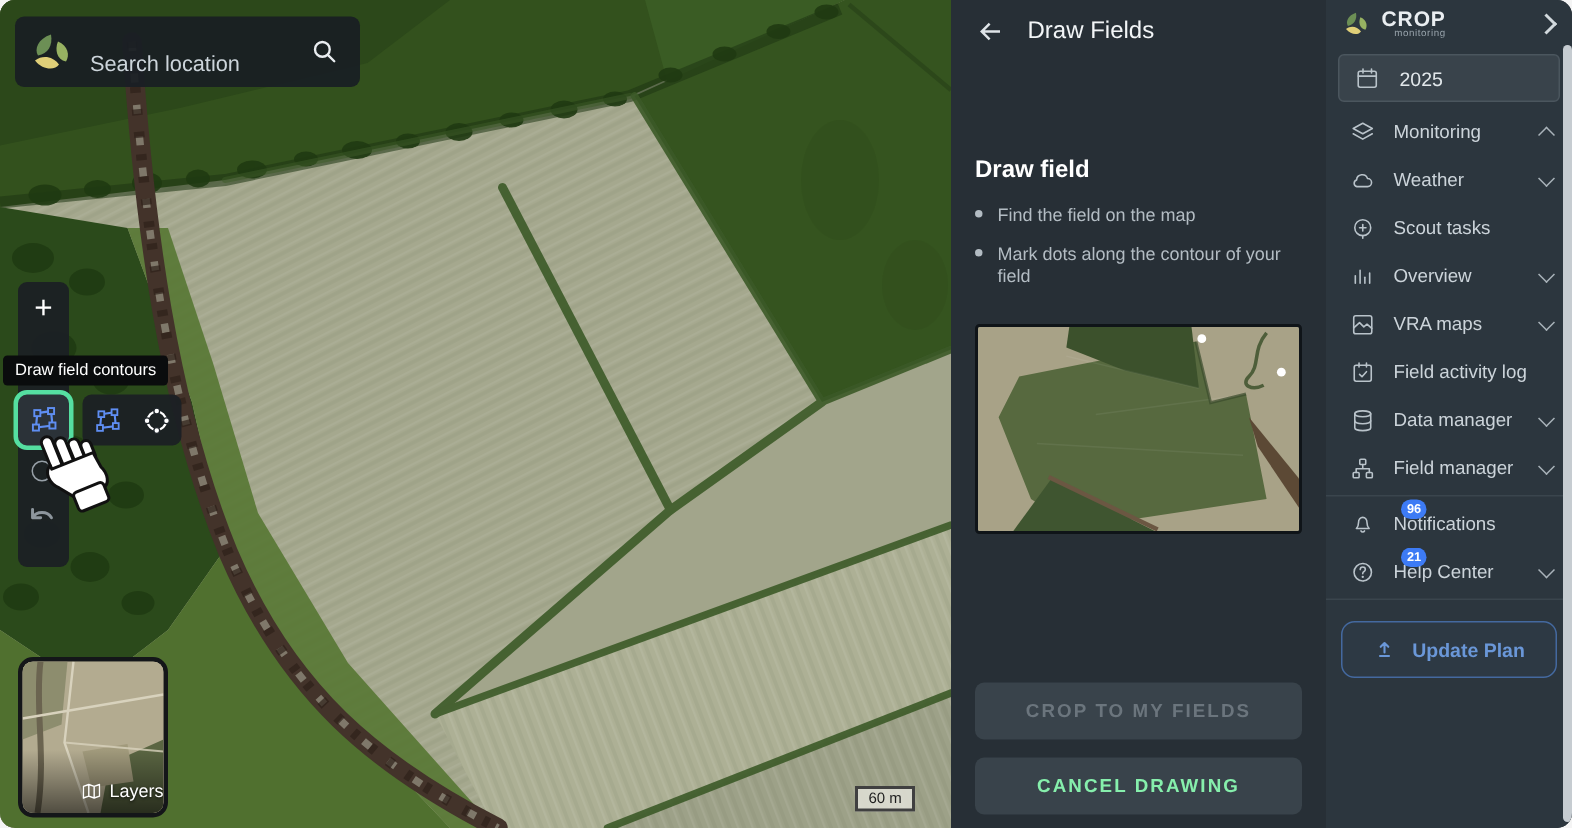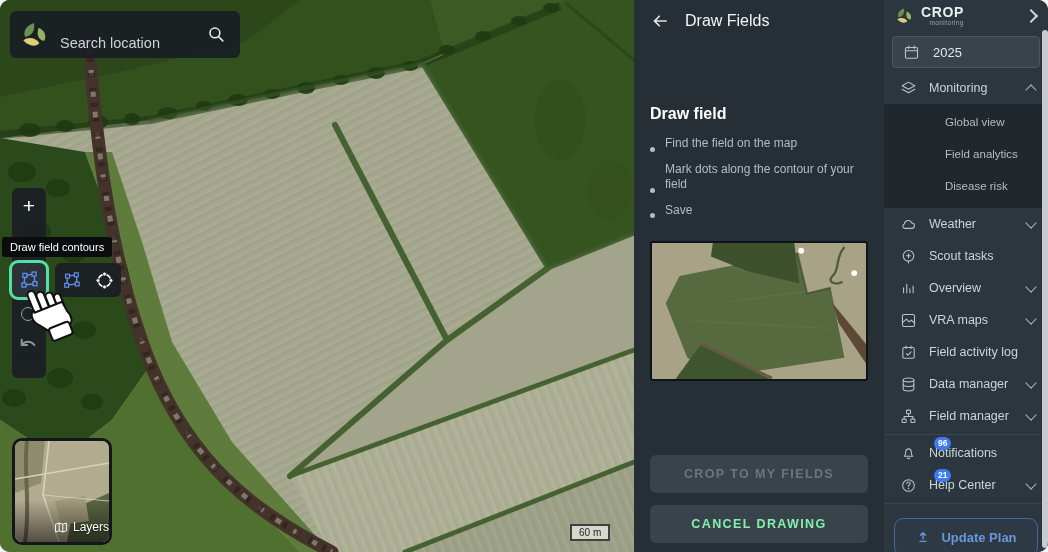--- a/index.html
+++ b/index.html
@@ -39,21 +39,21 @@
     font-size:10px;color:#1d1d1d;}
 
   
   .panel{position:absolute;left:634px;top:0;width:250px;height:552px;background:#272f36;display:flex;
     flex-direction:column;box-sizing:border-box;}
   .p-header{display:flex;align-items:center;gap:15px;padding:11px 16px 8px;color:#fff;}
   .p-title{font-size:16px;color:#f2f5f7;}
   .backbtn{display:flex;align-items:center;cursor:pointer;}
   .p-section{margin:66px 16px 0;}
   .p-h{font-size:16px;font-weight:bold;color:#fff;margin:0 0 13px;}
-  .step{display:flex;gap:10px;align-items:flex-end;margin-bottom:10px;font-size:12px;color:#b3bcc3;line-height:1.3;}
+  .step{display:flex;gap:10px;align-items:flex-start;margin-bottom:10px;font-size:12px;color:#b3bcc3;line-height:1.3;}
   .step .dot{width:5px;height:5px;border-radius:50%;background:#b3bcc3;margin-top:4px;flex:none;}
   .thumb{margin:13px 16px 0;width:214px;height:136px;border:2px solid #0f1418;border-radius:3px;overflow:hidden;flex:none;}
   .thumb svg{display:block;}
   .p-buttons{margin-top:auto;padding:0 16px 9px;display:flex;flex-direction:column;gap:12px;}
   .btn{height:38px;border-radius:6px;background:#39434b;display:flex;align-items:center;justify-content:center;
     font-size:12.5px;font-weight:bold;letter-spacing:1.4px;}
   .btn.disabled{color:#6b757d;cursor:default;}
   .btn.cancel{color:#86efac;cursor:pointer;}
 
   
@@ -282,24 +282,20 @@
     <div class="p-section">
       <div class="p-h">Draw field</div>
       <div class="step">
         <span class="dot"></span>
         <span>Find the field on the map</span>
       </div>
       <div class="step">
         <span class="dot"></span>
         <span>Mark dots along the contour of your field</span>
       </div>
-      <div class="step">
-        <span class="dot"></span>
-        <span>Save</span>
-      </div>
     </div>
 
     <div class="thumb">
       <svg width="214" height="136" viewBox="0 0 218 140" preserveAspectRatio="none">
         <rect width="218" height="140" fill="#a8a287"></rect>
         <polygon points="28,34 148,10 158,52 182,46 196,118 66,138 36,118 14,62" fill="#57693f"></polygon>
         <polygon points="62,0 145,0 150,42 100,30 60,14" fill="#3c512c"></polygon>
         <polygon points="50,104 120,140 24,140" fill="#3f5530"></polygon>
         <path d="M48,103 L122,139" stroke="#6b5742" stroke-width="3" fill="none"></path>
         <polygon points="184,62 218,104 218,124 190,82" fill="#5c4935"></polygon>
@@ -346,25 +342,20 @@
       <span class="ic">
         <svg width="17" height="17" viewBox="0 0 24 24">
           <path d="M12 3 L21 8 L12 13 L3 8 Z" class="st"></path>
           <path d="M3 13 L12 18 L21 13" class="st"></path>
         </svg>
       </span>
       <span class="lbl">Monitoring</span>
       <span class="chev up"></span>
     </div>
 
-    <div class="submenu">
-      <div class="sub-item">Global view</div>
-      <div class="sub-item">Field analytics</div>
-      <div class="sub-item">Disease risk</div>
-    </div>
 
     <div class="s-row">
       <span class="ic">
         <svg width="17" height="17" viewBox="0 0 24 24">
           <path d="M6.5 17.5 H16.5 A3.8 3.8 0 0 0 16.5 9.9 A5.3 5.3 0 0 0 6.2 11.3 A3.2 3.2 0 0 0 6.5 17.5 Z" class="st"></path>
         </svg>
       </span>
       <span class="lbl">Weather</span>
       <span class="chev down"></span>
     </div>

